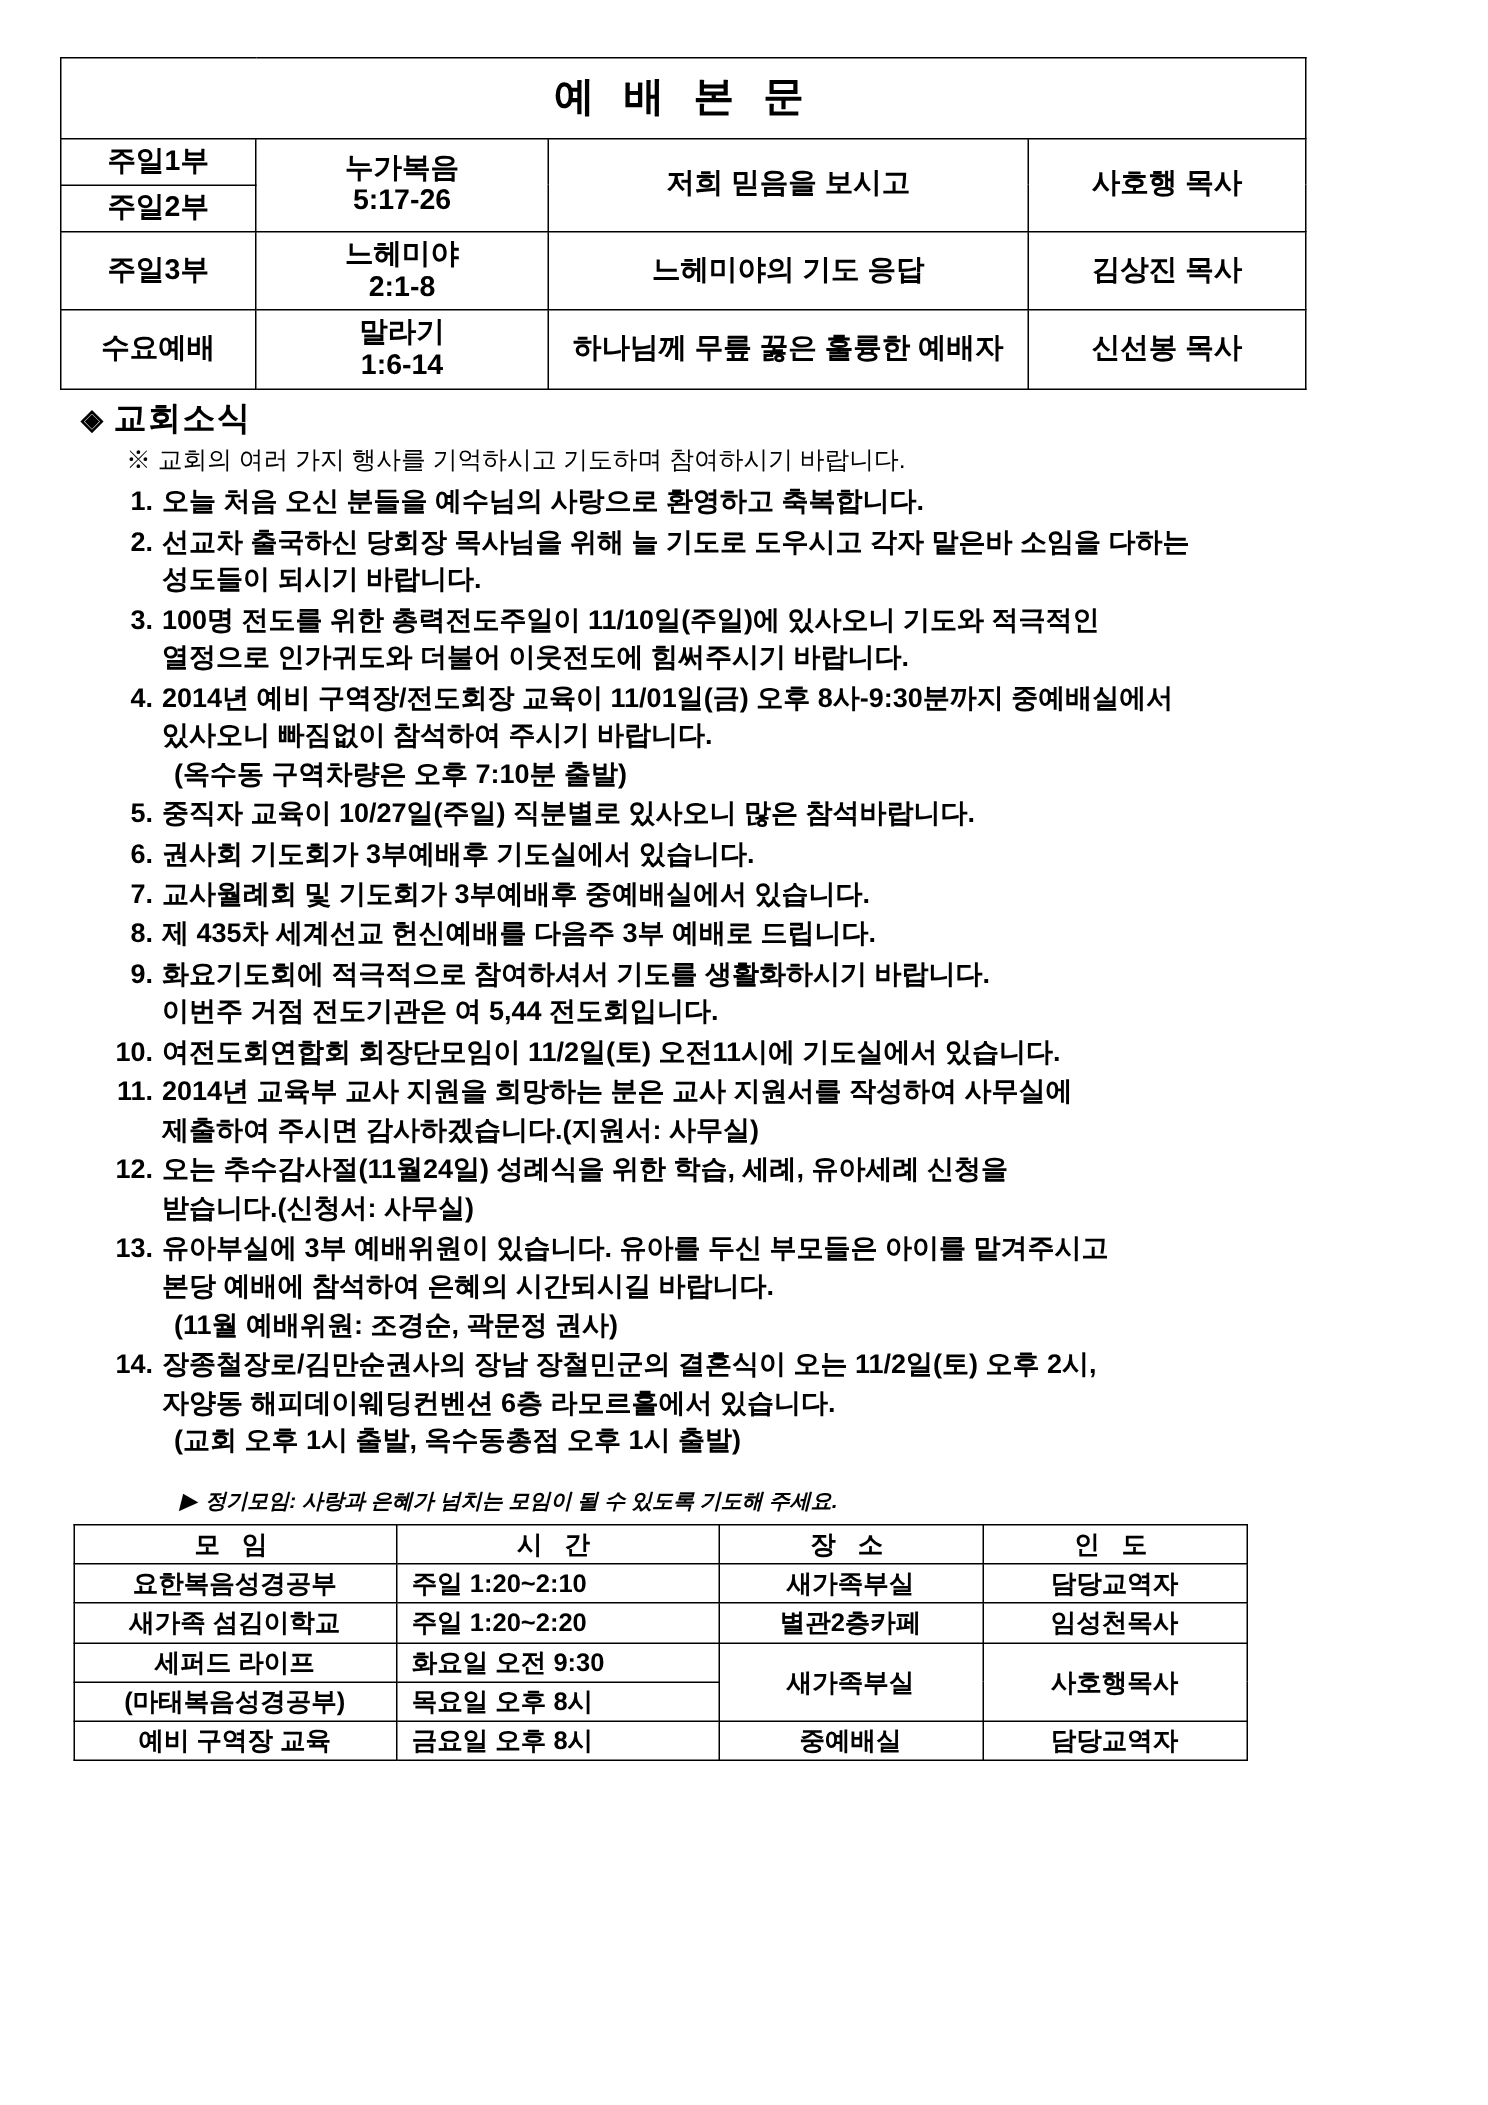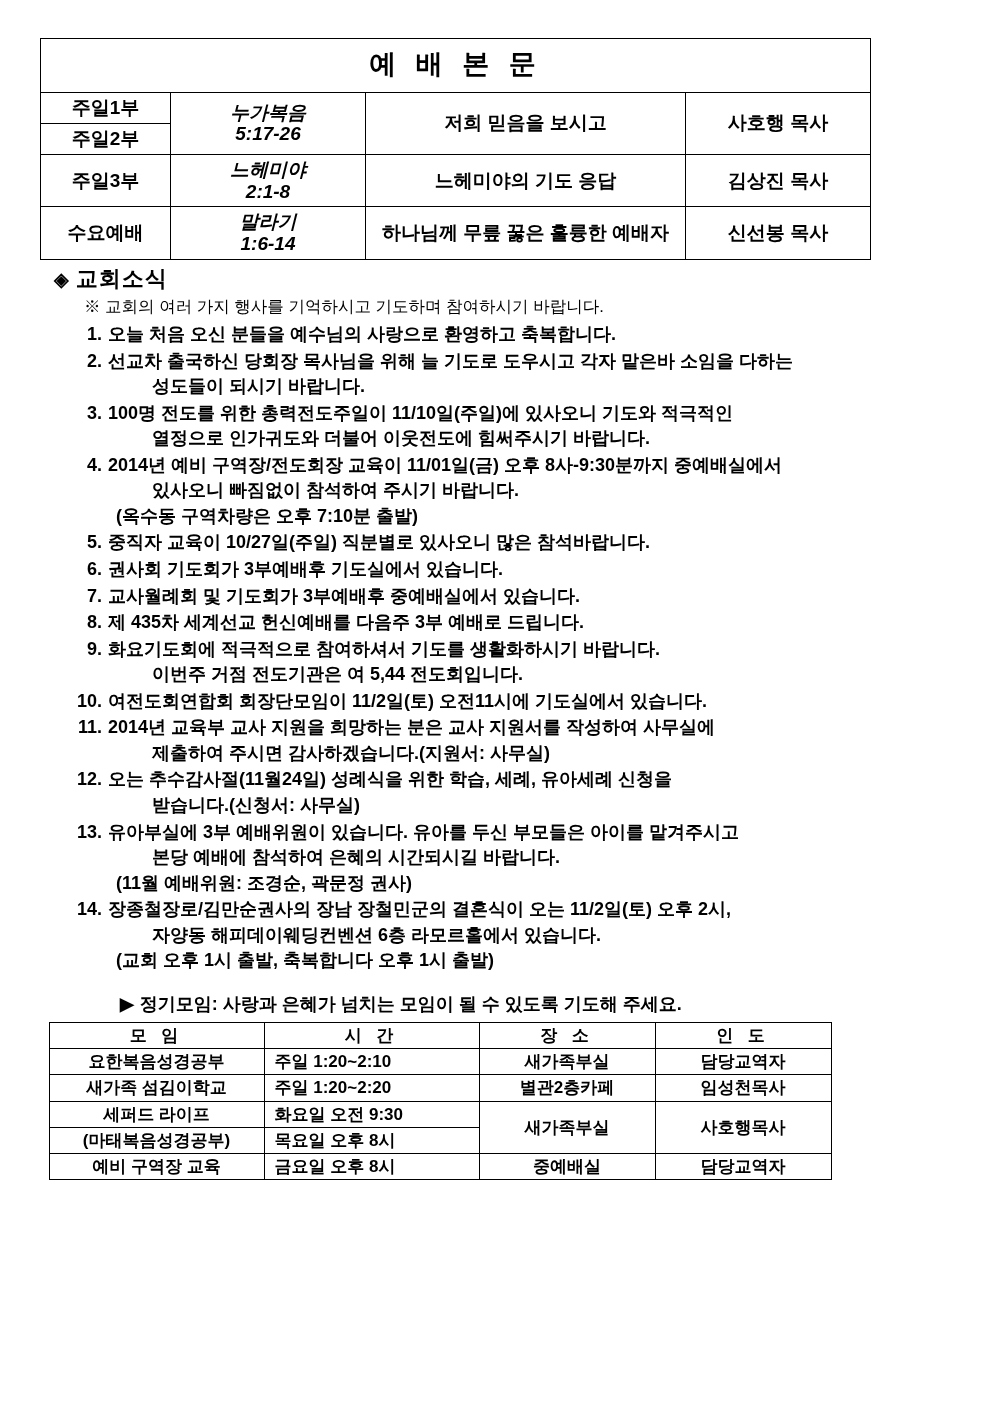--- a/index.html
+++ b/index.html
@@ -31,21 +31,21 @@
   }
   table.worship td.title {
     font-size: 27px;
     letter-spacing: 6px;
     padding: 10px 0 12px 0;
   }
   .col1 { width: 130px; }
   .col2 { width: 195px; }
   .col3 { width: 320px; }
   .col4 { width: 185px; }
-  .ref { font-size: 19px; line-height: 1.2; font-style: italic; }
+  .ref { font-size: 19px; line-height: 1.2; }
 
   
   .ad-head {
     display: flex;
     align-items: center;
     margin: 22px 0 6px 0;
     width: 910px;
   }
   .ad-head .dash {
     flex: 1 1 auto;
@@ -87,28 +87,29 @@
     padding-left: 42px;
   }
   ol.news > li .num {
     position: absolute;
     left: 0;
     width: 36px;
     text-align: right;
     font-weight: bold;
   }
   ol.news > li .ln { display: block; }
-  ol.news > li .ln.indent { padding-left: 0px; margin-left: 44px; }
+  ol.news > li .ln.indent { padding-left: 0px; }
   ol.news > li .ln.indent2 { padding-left: 8px; }
 
   
   .meet-head {
-    font-size: 18px;
+    font-size: 14px;
     font-weight: bold;
     margin: 18px 0 6px 80px;
+    font-style: italic;
   }
   .meet-head .tri { margin-right: 6px; }
   table.meetings {
     border-collapse: collapse;
     width: 782px;
     margin: 0 auto;
     table-layout: fixed;
   }
   table.meetings th, table.meetings td {
     border: 1.2px solid #000;
@@ -232,21 +233,21 @@
     <li>
       <span class="num">13.</span>
       <span class="ln">유아부실에 3부 예배위원이 있습니다. 유아를 두신 부모들은 아이를 맡겨주시고</span>
       <span class="ln indent">본당 예배에 참석하여 은혜의 시간되시길 바랍니다.</span>
       <span class="ln indent2">(11월 예배위원: 조경순, 곽문정 권사)</span>
     </li>
     <li>
       <span class="num">14.</span>
       <span class="ln">장종철장로/김만순권사의 장남 장철민군의 결혼식이 오는 11/2일(토) 오후 2시,</span>
       <span class="ln indent">자양동 해피데이웨딩컨벤션 6층 라모르홀에서 있습니다.</span>
-      <span class="ln indent2">(교회 오후 1시 출발, 축복합니다 오후 1시 출발)</span>
+      <span class="ln indent2">(교회 오후 1시 출발, 옥수동총점 오후 1시 출발)</span>
     </li>
   </ol>
 
   <div class="meet-head">
     <span class="tri">▶</span><span>정기모임:</span>
     <span>사랑과 은혜가 넘치는 모임이 될 수 있도록 기도해 주세요.</span>
   </div>
 
   <table class="meetings">
     <colgroup>

